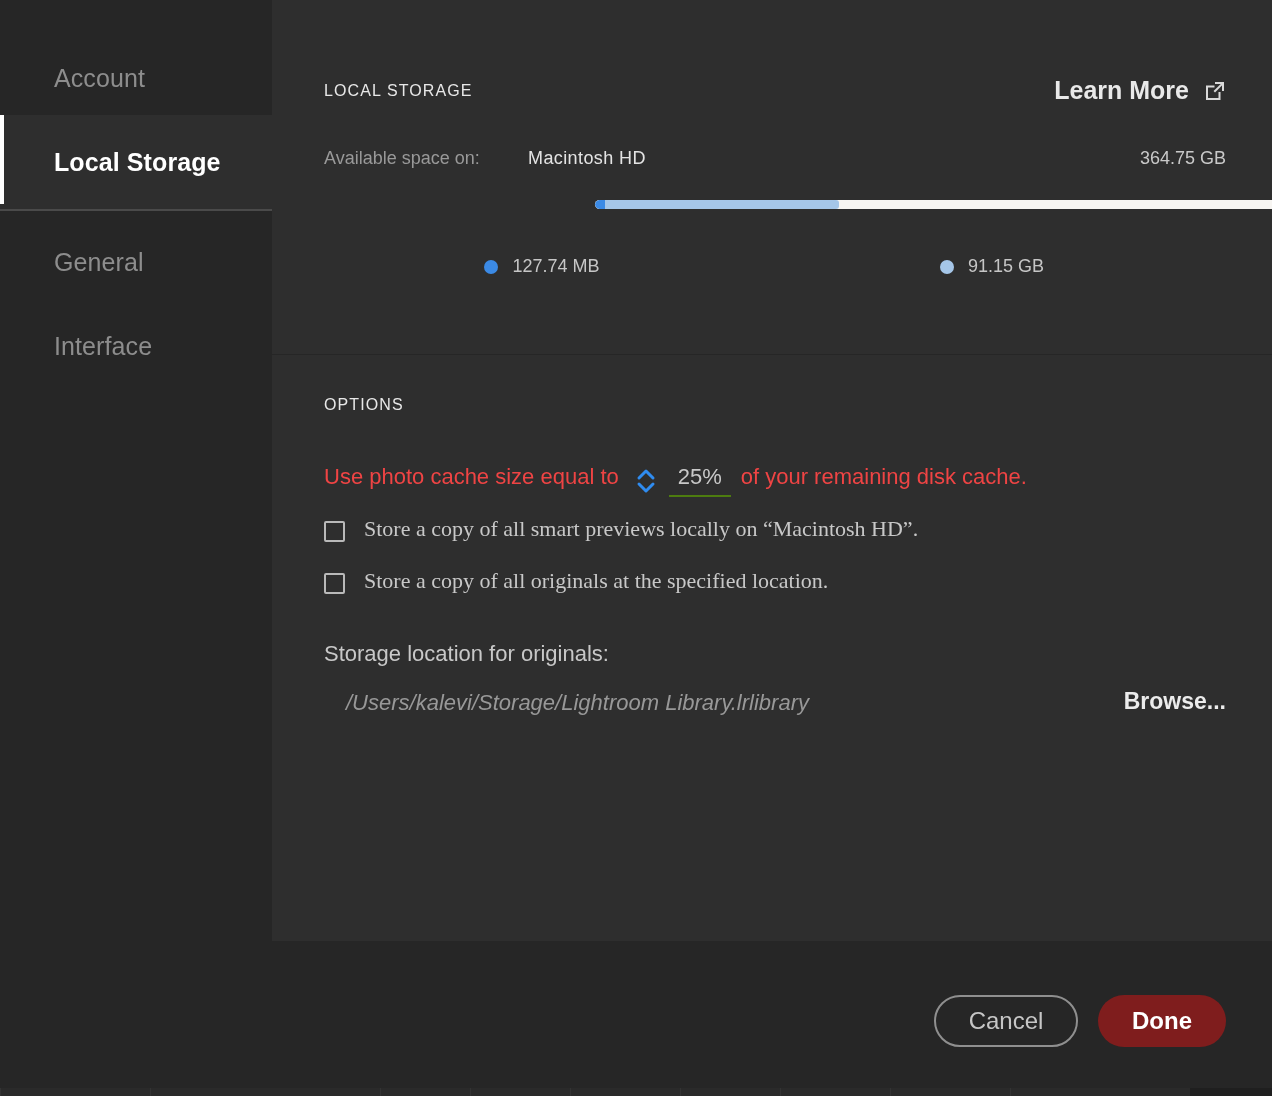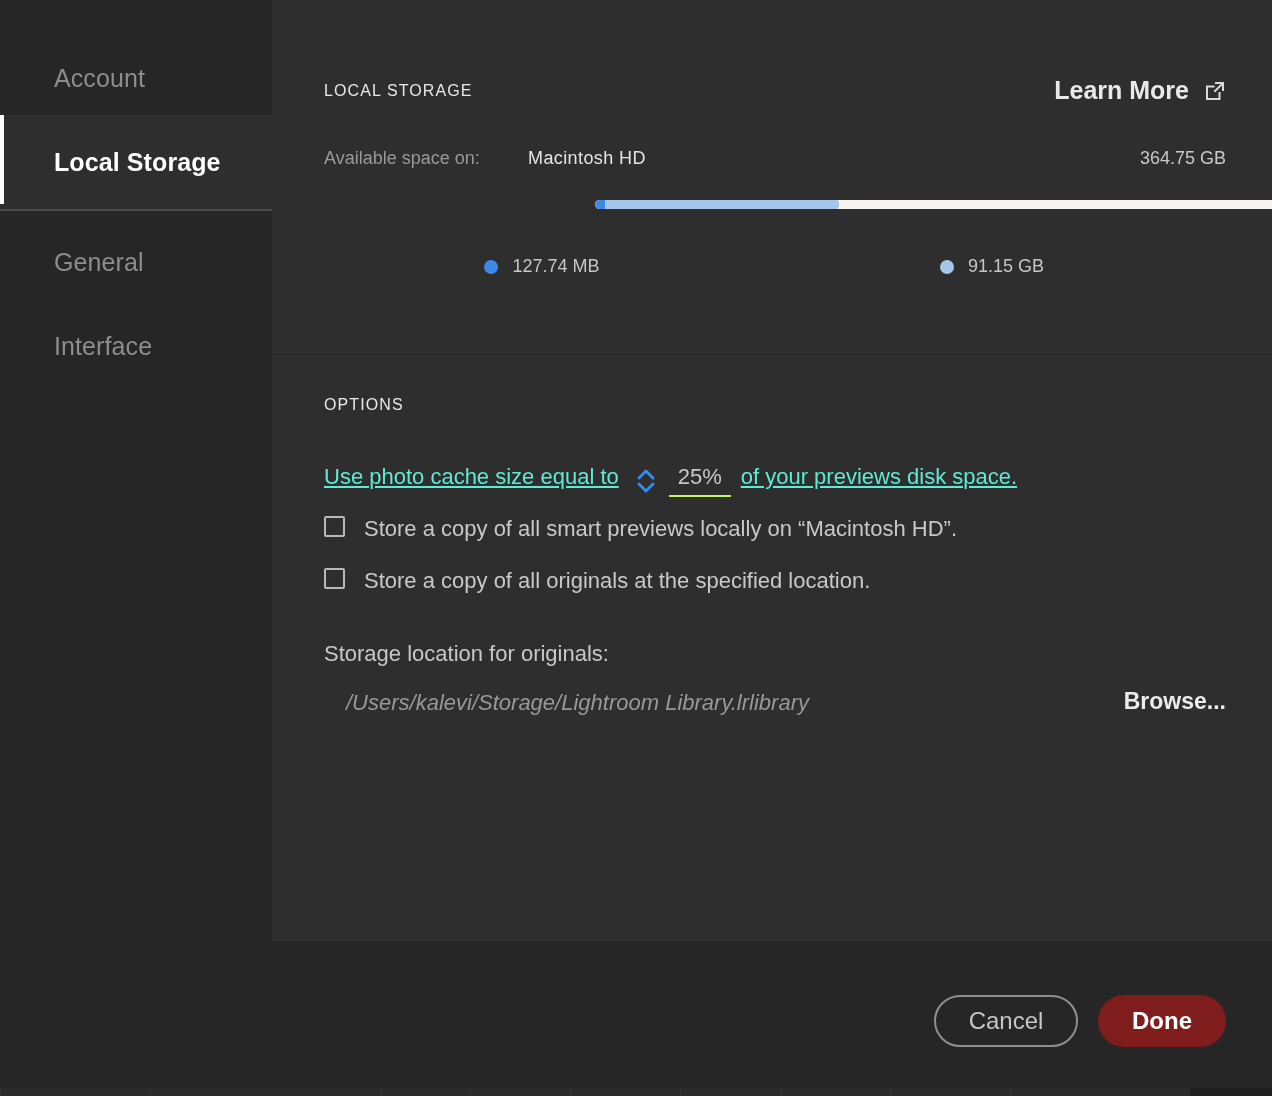--- a/index.html
+++ b/index.html
@@ -250,22 +250,21 @@
     position: absolute;
     left: 52px;
     top: 464px;
     display: flex;
     align-items: baseline;
     white-space: nowrap;
   }
 
   .opt-text {
     font-size: 22px;
-    color: #5eead4;
-    text-decoration: underline;
+    color: #ef4444;
   }
 
   .stepper {
     position: relative;
     display: inline-block;
     width: 22px;
     height: 26px;
     margin: 0 12px 0 16px;
     cursor: pointer;
     align-self: center;
@@ -275,32 +274,33 @@
 
   .cache-field {
     position: relative;
     display: inline-block;
     min-width: 62px;
     padding: 0 2px 5px 2px;
     margin-right: 10px;
     font-size: 22px;
     color: #c8c8c8;
     text-align: center;
-    border-bottom: 2px solid #bef264;
+    border-bottom: 2px solid #4d7c0f;
     cursor: text;
   }
 
   
   .checkbox-row {
     position: absolute;
     left: 52px;
     display: flex;
-    align-items: flex-start;
+    align-items: flex-end;
     gap: 19px;
     cursor: pointer;
+    font-family: Liberation Serif, serif;
   }
 
   #checkbox-row-previews { top: 516px; }
   #checkbox-row-originals { top: 568px; }
 
   .checkbox {
     width: 21px;
     height: 21px;
     border: 2px solid #b9b9b9;
     border-radius: 2px;
@@ -491,21 +491,21 @@
 
     <div class="cache-size-row">
       <span class="opt-text">Use photo cache size equal to</span>
       <span class="stepper">
         <svg width="22" height="26" viewBox="0 0 22 26" fill="none">
           <path d="M4 10 L11 3 L18 10" stroke="#2f8cf0" stroke-width="3" stroke-linecap="round" stroke-linejoin="round"></path>
           <path d="M4 16 L11 23 L18 16" stroke="#2f8cf0" stroke-width="3" stroke-linecap="round" stroke-linejoin="round"></path>
         </svg>
       </span>
       <span class="cache-field">25%</span>
-      <span class="opt-text">of your previews disk space.</span>
+      <span class="opt-text">of your remaining disk cache.</span>
     </div>
 
     <div class="checkbox-row" id="checkbox-row-previews">
       <span class="checkbox"></span>
       <span class="checkbox-label">Store a copy of all smart previews locally on “Macintosh HD”.</span>
     </div>
 
     <div class="checkbox-row" id="checkbox-row-originals">
       <span class="checkbox"></span>
       <span class="checkbox-label">Store a copy of all originals at the specified location.</span>

